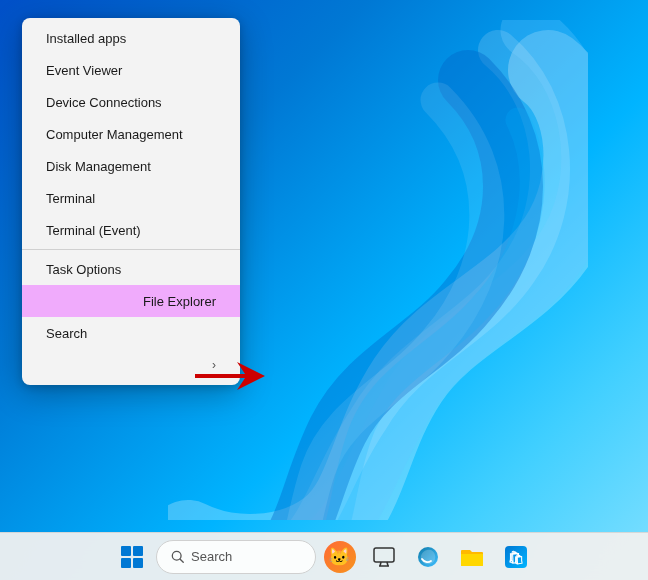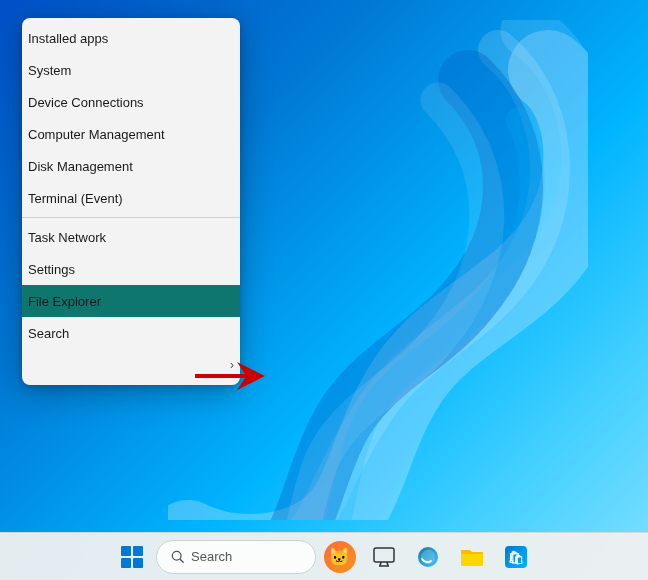--- a/index.html
+++ b/index.html
@@ -39,31 +39,32 @@
       background: #f3f3f3;
       border-radius: 8px;
       box-shadow: 0 8px 32px rgba(0,0,0,0.28), 0 2px 8px rgba(0,0,0,0.18);
       padding: 4px 0;
       z-index: 10;
     }
 
     .menu-item {
       display: flex;
       align-items: center;
-      padding: 7px 6px;
+      padding: 7px 24px;
       font-size: 13px;
       color: #1a1a1a;
       cursor: pointer;
       user-select: none;
       position: relative;
       min-height: 32px;
     }
 
     .menu-item.highlighted {
-      background: #0f766e;
+      background: #f0abfc;
+      justify-content: flex-end;
     }
 
     .menu-separator {
       height: 1px;
       background: #d0d0d0;
       margin: 3px 0;
     }
 
     .menu-item .arrow {
       margin-left: auto;
@@ -183,40 +184,40 @@
     <path d="M270,80 C340,150 330,250 270,320 C230,370 170,390 150,450 C130,510 135,560 90,580" fill="none" stroke="rgba(255,255,255,0.1)" stroke-width="35" stroke-linecap="round"></path>
 
     <path d="M350,100 C380,160 360,240 310,290 C270,335 210,355 190,420 C170,480 175,530 140,560" fill="none" stroke="rgba(0,180,255,0.2)" stroke-width="25" stroke-linecap="round"></path>
   </svg>
 
   <div class="context-menu" id="ctx-menu">
   <div class="menu-item">
         <span>Installed apps</span>
       </div>
       <div class="menu-item">
-        <span>System</span>
+        <span>Event Viewer</span>
       </div>
       <div class="menu-item">
         <span>Device Connections</span>
       </div>
       <div class="menu-item">
         <span>Computer Management</span>
       </div>
       <div class="menu-item">
         <span>Disk Management</span>
       </div>
       <div class="menu-item">
+        <span>Terminal</span>
+      </div>
+      <div class="menu-item">
         <span>Terminal (Event)</span>
       </div>
       <div class="menu-separator"></div>
       <div class="menu-item">
-        <span>Task Network</span>
-      </div>
-      <div class="menu-item">
-        <span>Settings</span>
+        <span>Task Options</span>
       </div>
       <div class="menu-item highlighted">
         <span>File Explorer</span>
       </div>
       <div class="menu-item">
         <span>Search</span>
       </div>
       <div class="menu-item">
         <span class="arrow">›</span>
       </div>

